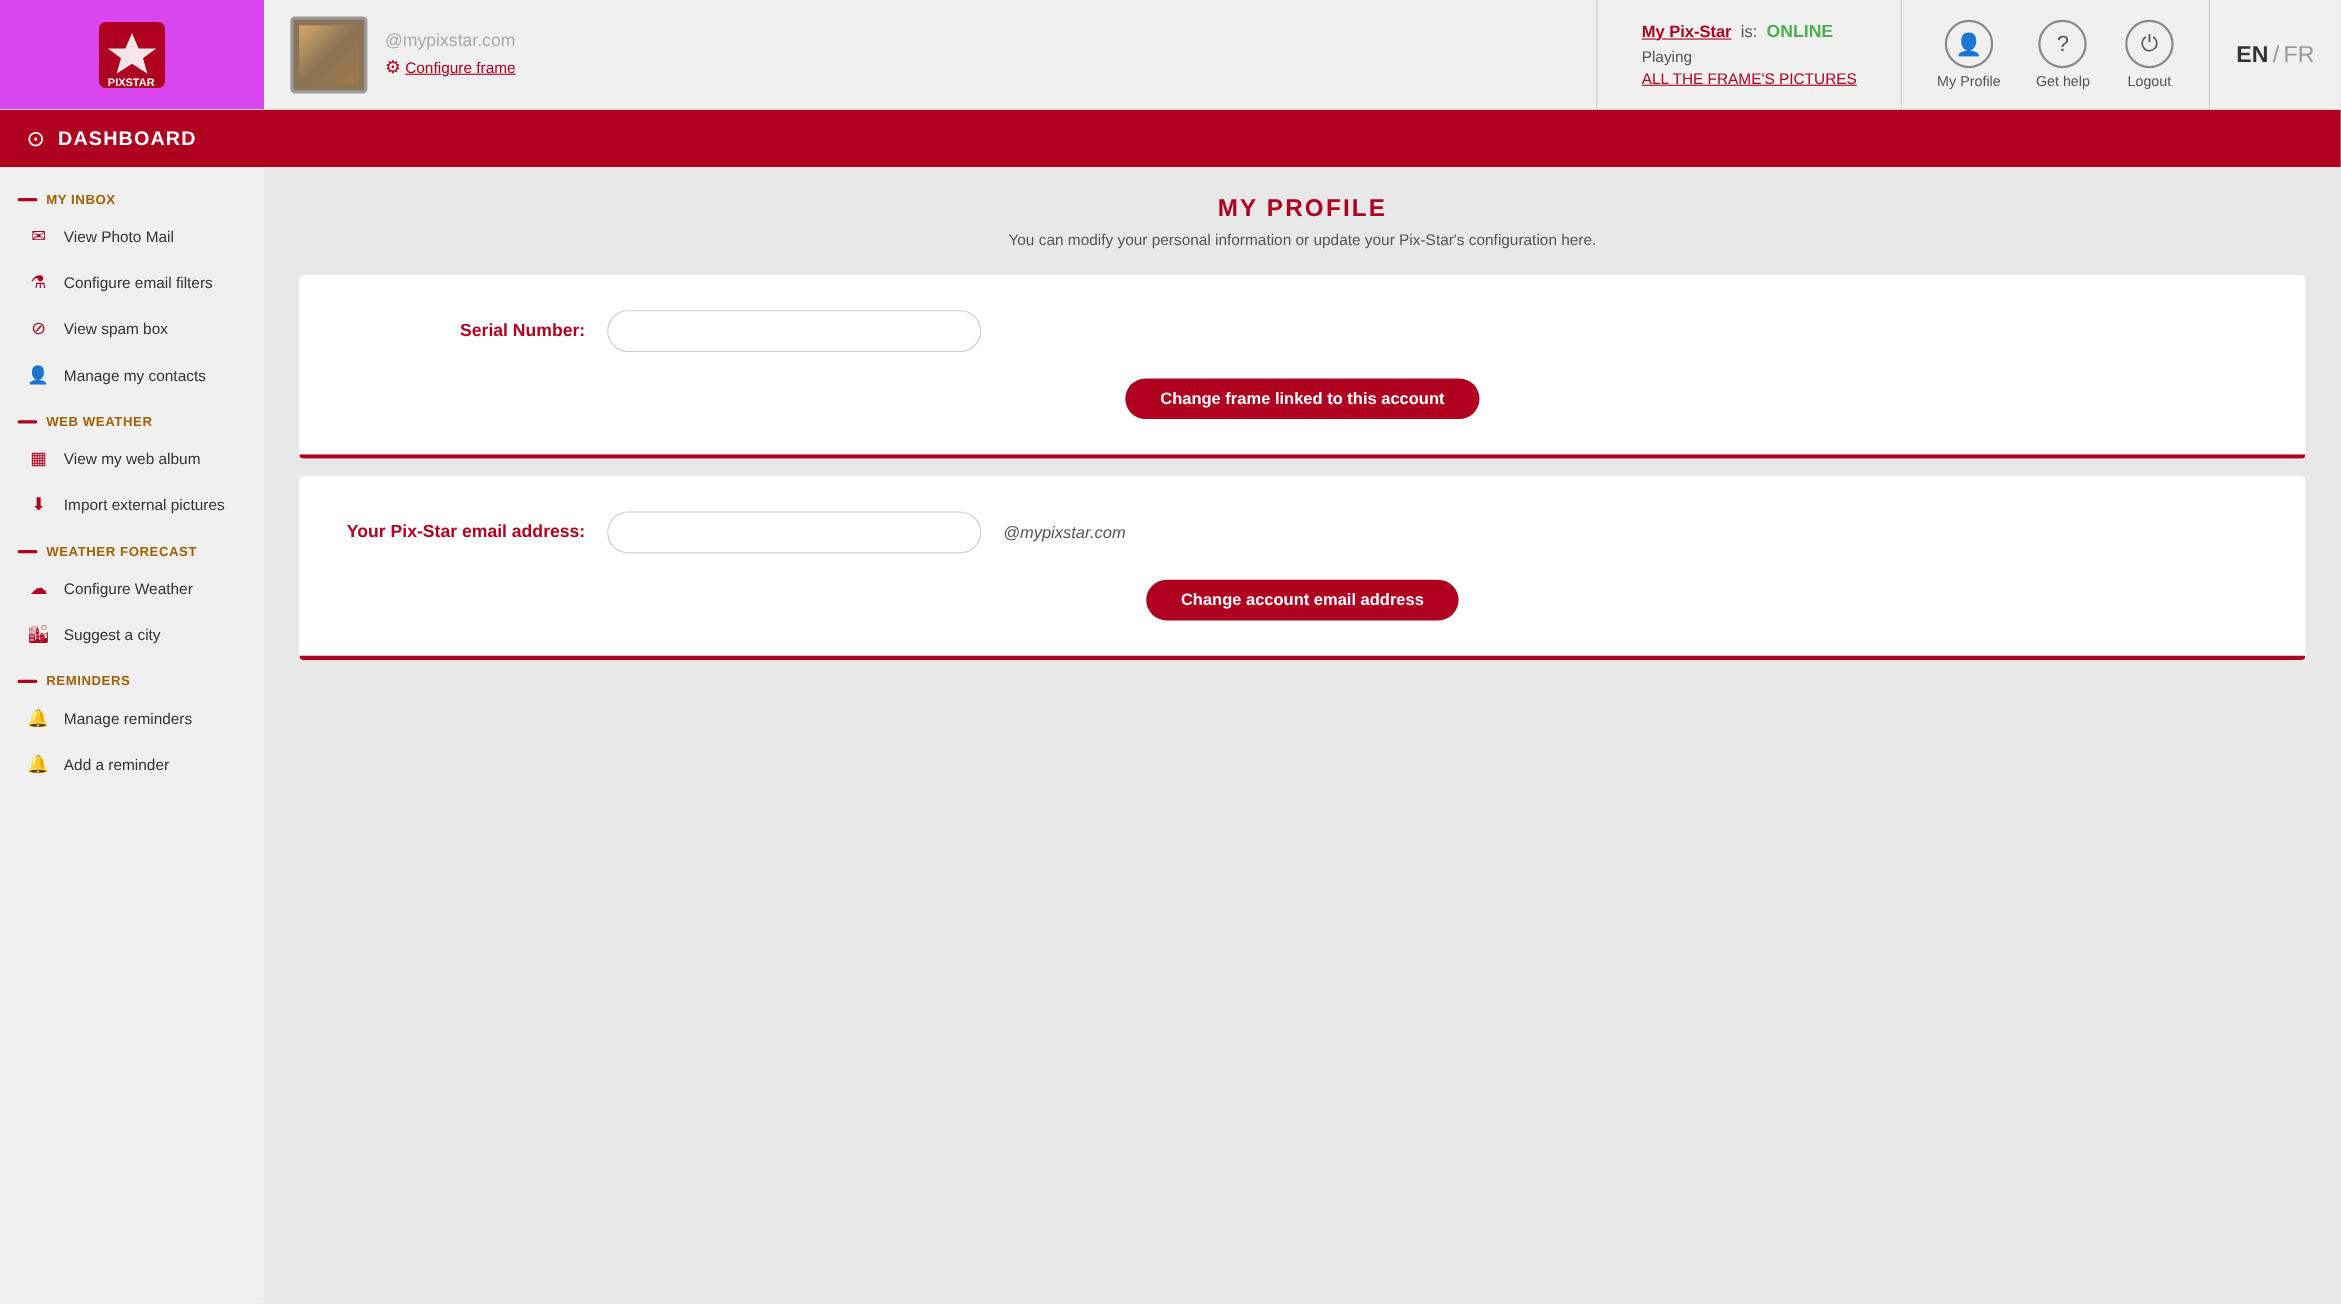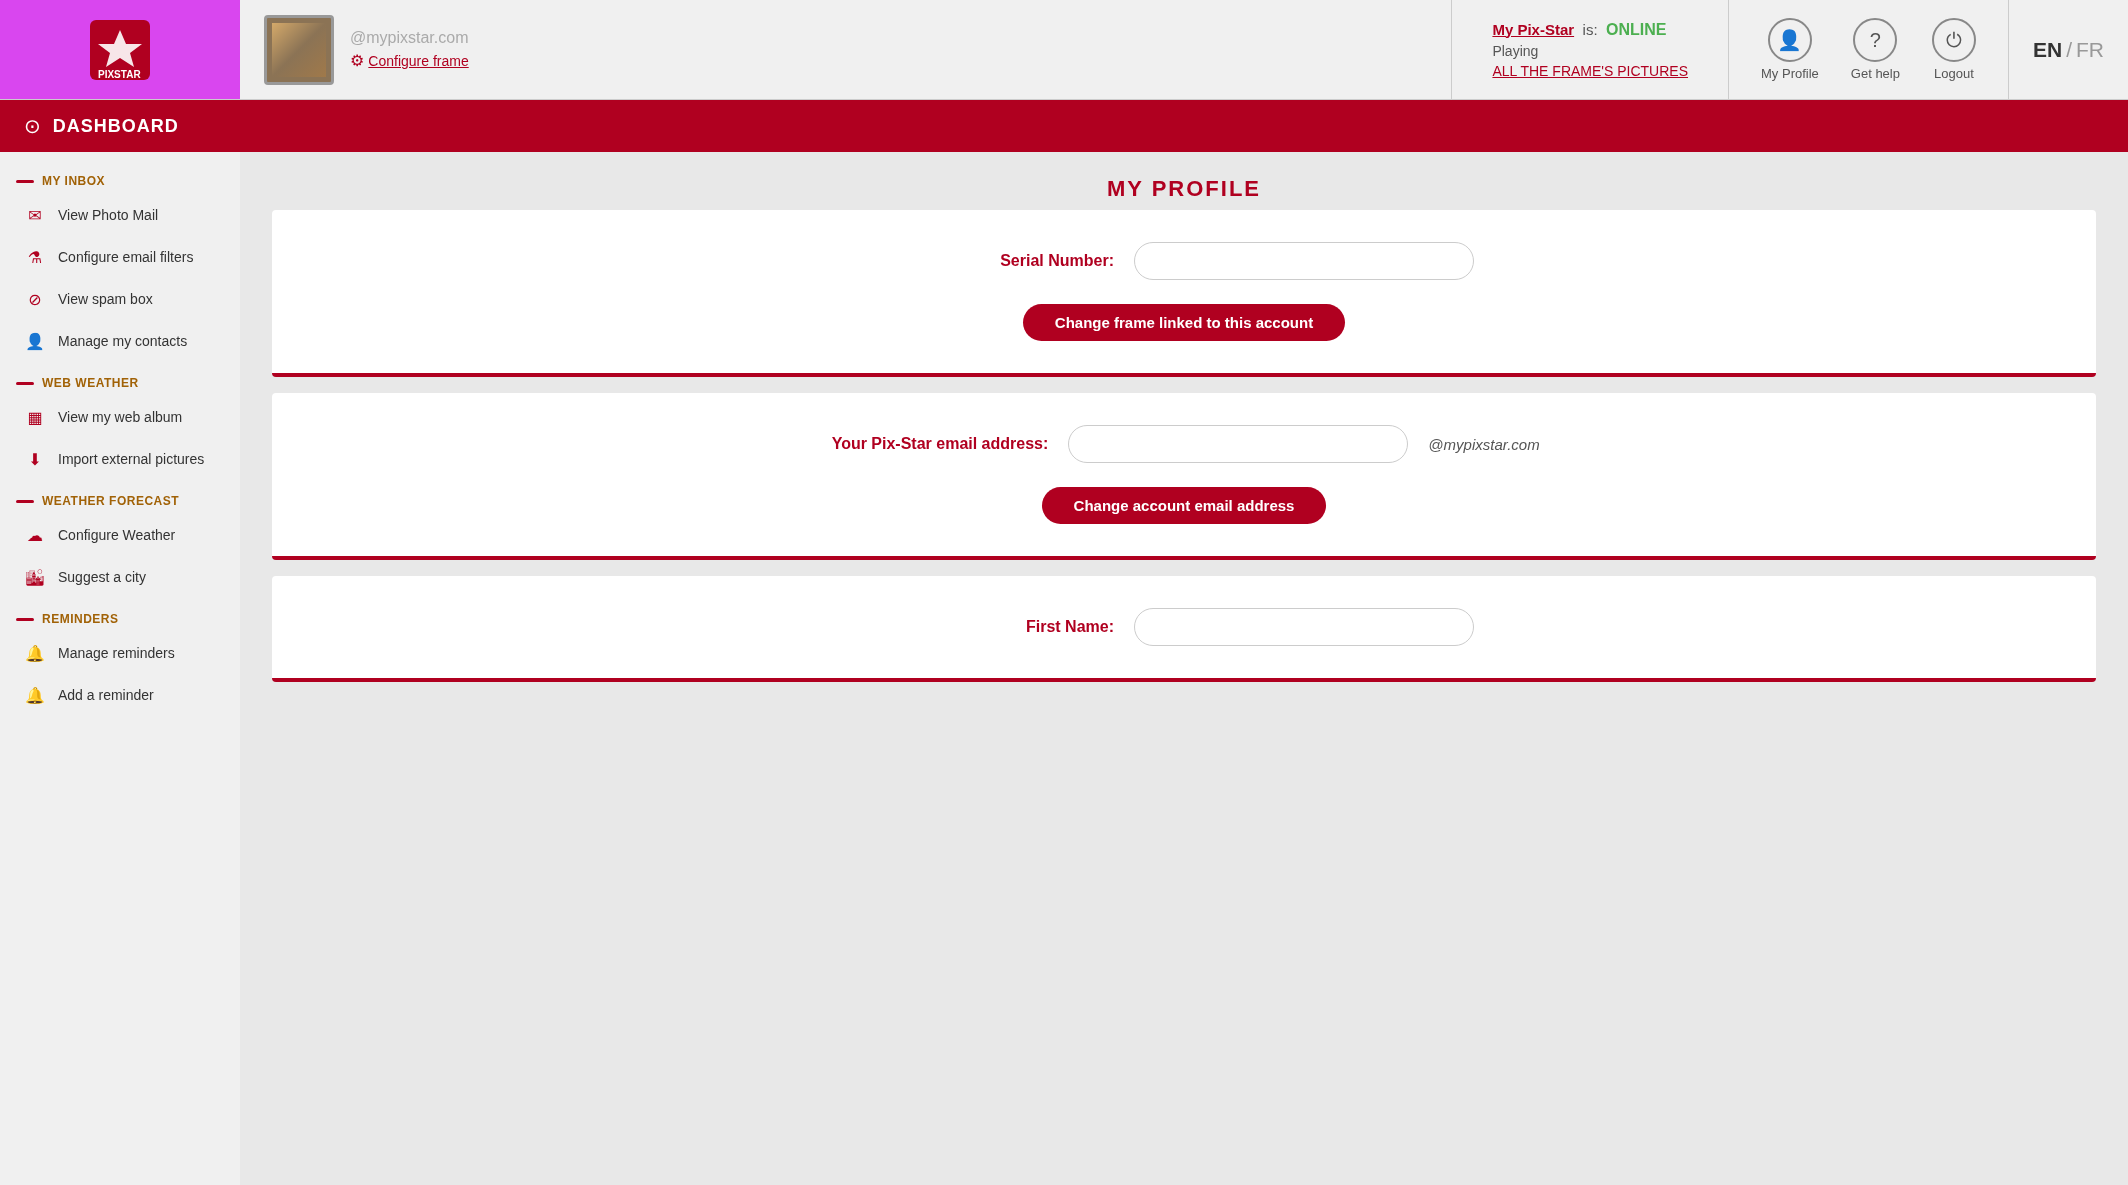--- a/index.html
+++ b/index.html
@@ -233,21 +233,20 @@
       margin: 0 32px 0 32px;
       padding: 32px 40px;
       border-bottom: 4px solid #b00020;
       margin-bottom: 16px;
     }
     .profile-card-row {
       display: flex;
       align-items: center;
       gap: 20px;
       margin-bottom: 24px;
-      justify-content: center;
     }
     .profile-card-row:last-child { margin-bottom: 0; }
     .profile-card-label {
       font-size: 16px;
       font-weight: bold;
       color: #b00020;
       min-width: 220px;
       text-align: right;
     }
     .profile-card-input {
@@ -407,20 +406,21 @@
     </div>
     <div class="sidebar-item">
       <span class="sidebar-item-icon">🔔</span>
       <span>Add a reminder</span>
     </div>
 
   </div>
 
   <div class="content">
     <div class="content-title">MY PROFILE</div>
+    <div class="content-subtitle">You can modify your personal information or update your Pix-Star's configuration here.</div>
 
     <div class="profile-card">
       <div class="profile-card-row">
         <span class="profile-card-label">Serial Number:</span>
         <input class="profile-card-input" type="text" value="" style="">
       </div>
       <div class="card-button-row">
         <button class="card-button">Change frame linked to this account</button>
       </div>
     </div>
@@ -429,21 +429,15 @@
       <div class="profile-card-row">
         <span class="profile-card-label">Your Pix-Star email address:</span>
         <input class="profile-card-input" type="text" value="" style="">
         <span class="email-suffix">@mypixstar.com</span>
       </div>
       <div class="card-button-row">
         <button class="card-button">Change account email address</button>
       </div>
     </div>
 
-    <div class="profile-card">
-      <div class="profile-card-row">
-        <span class="profile-card-label">First Name:</span>
-        <input class="profile-card-input" type="text" value="" style="">
-      </div>
-    </div>
 
   </div>
 </div>
 
 </body></html>

